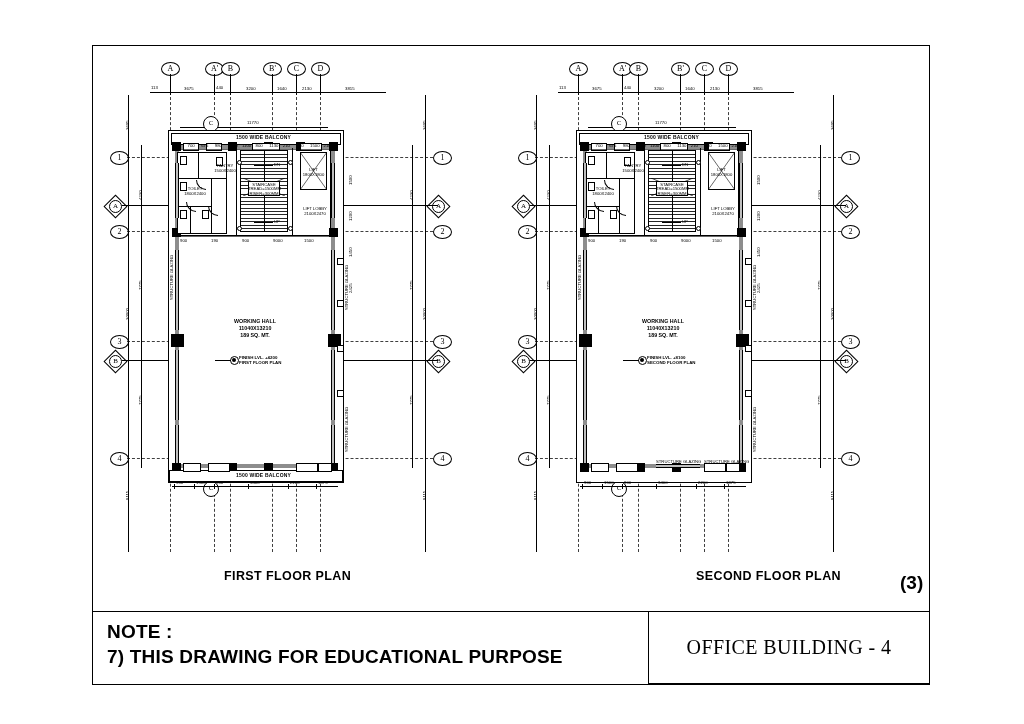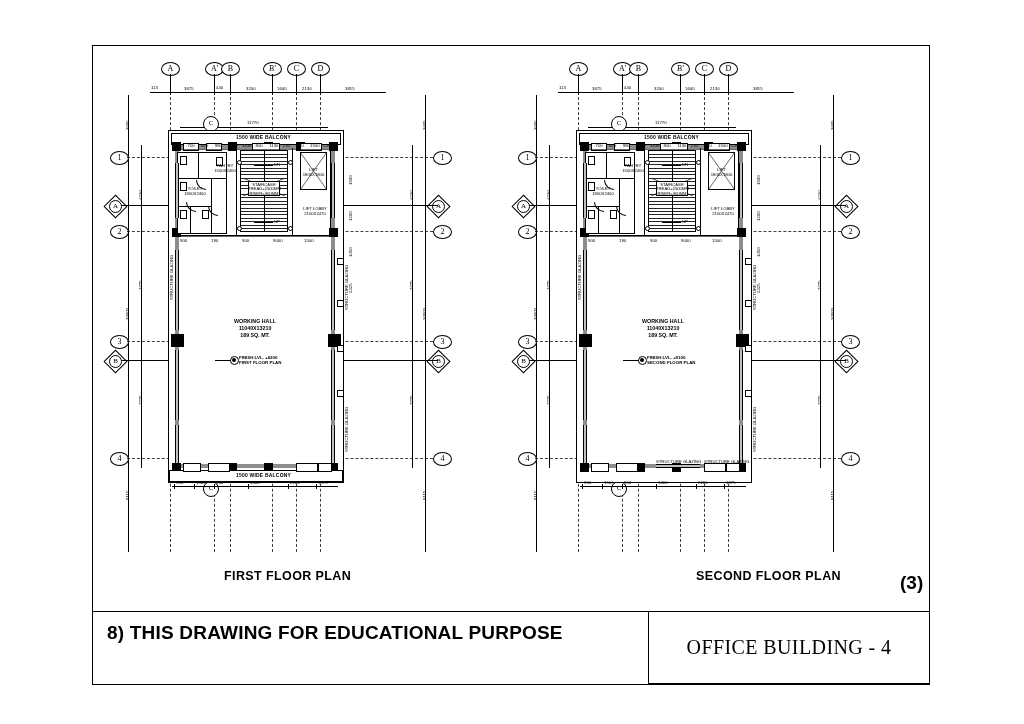--- a/index.html
+++ b/index.html
@@ -140,21 +140,22 @@
 <body>
 
 <div id="sheet">
 
   <div class="border-outer"></div>
 
   <div class="sheetno">(3)</div>
 
   <div class="titleblock">
     <div class="tb-note">
-      <div class="l2">8) THIS DRAWING FOR EDUCATIONAL PURPOSE</div>
+      <div class="l1">NOTE :</div>
+      <div class="l2">7) THIS DRAWING FOR EDUCATIONAL PURPOSE</div>
     </div>
     <div class="tb-right">
       <div class="tb-proj">OFFICE BUILDING - 4</div>
     </div>
   </div>
 
   <div class="plan-title" id="title-first">FIRST FLOOR PLAN</div>
   <div class="plan-title" id="title-second">SECOND FLOOR PLAN</div>
 
   <div id="plans-layer">

